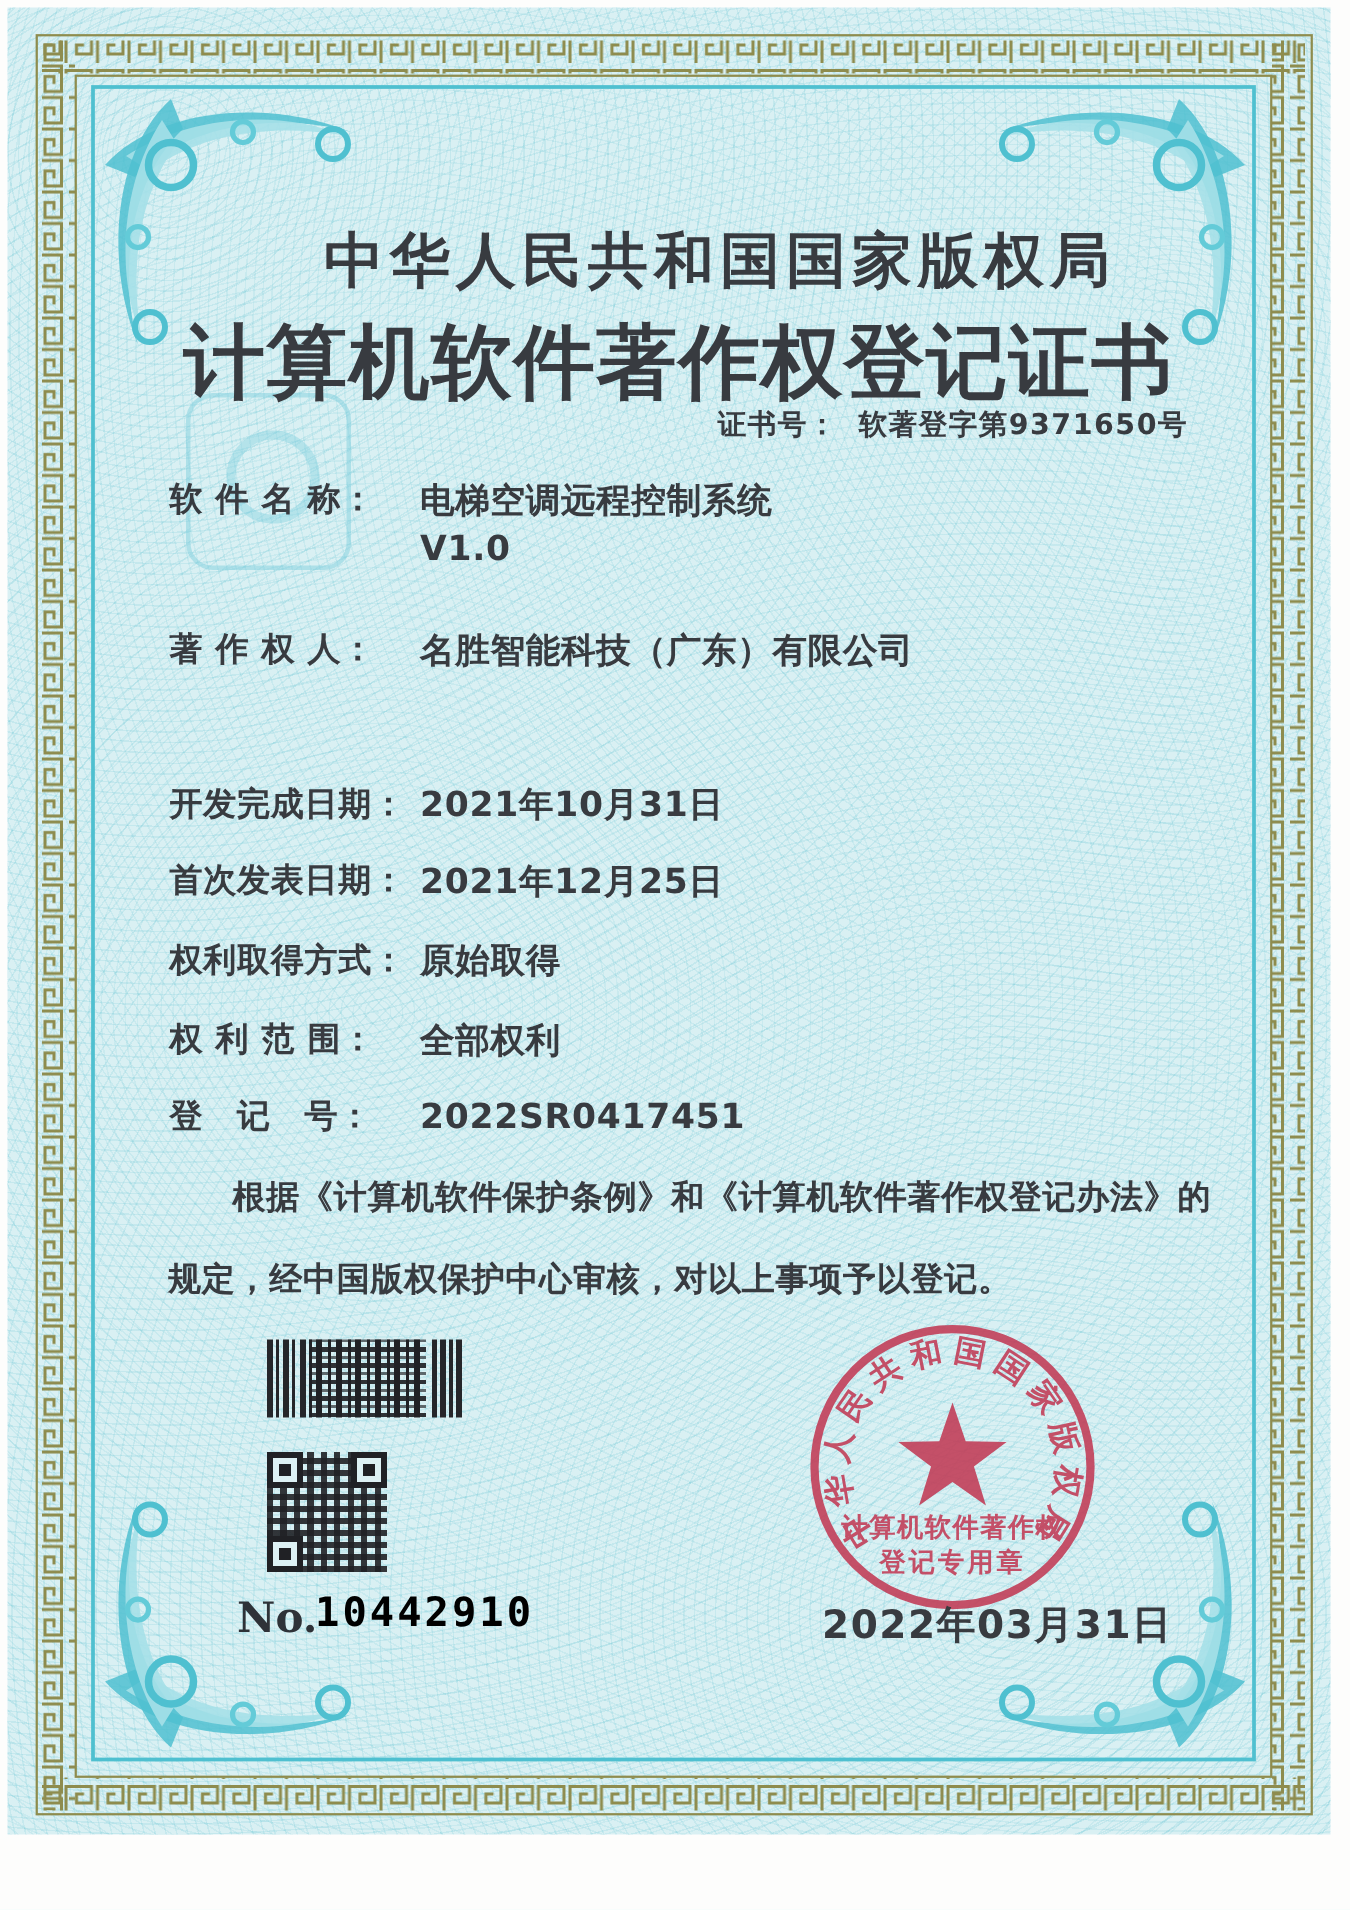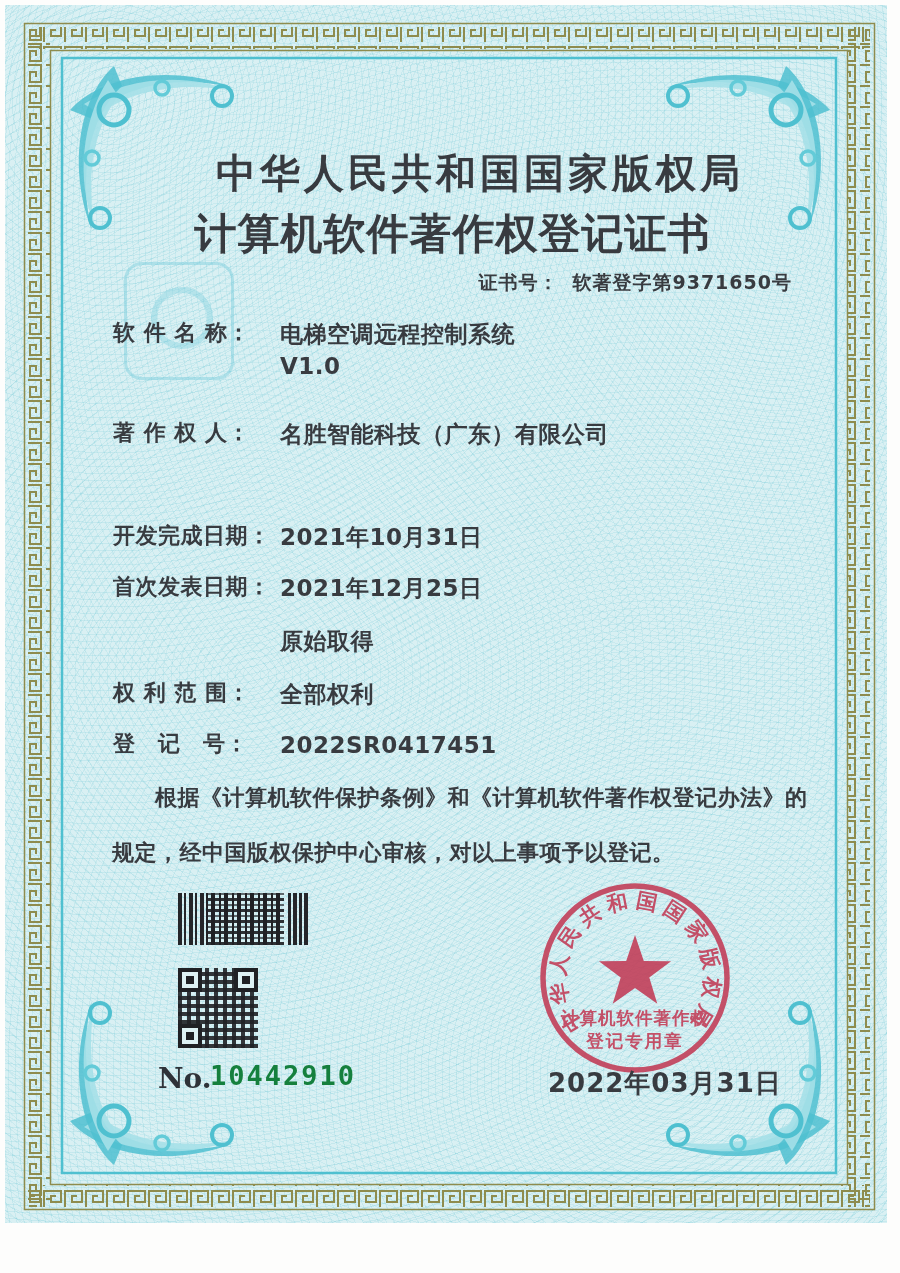--- a/index.html
+++ b/index.html
@@ -19,30 +19,30 @@
   .watermark{position:absolute;left:124px;top:262px;width:104px;height:112px;
              border:3px solid rgba(120,205,220,.45);border-radius:18px;}
   .watermark::after{content:"";position:absolute;left:24px;top:22px;width:50px;height:50px;
              border:6px solid rgba(120,205,220,.38);border-radius:50%;}
 
   
   .t{position:absolute;color:#383b40;white-space:nowrap;}
   .title1{left:150px;top:146px;width:660px;text-align:center;font-family:"DejaVu Serif","Liberation Serif",serif;
           font-size:40px;font-weight:700;letter-spacing:4px;}
   .title2{left:120px;top:206px;width:665px;text-align:center;font-family:"DejaVu Serif","Liberation Serif",serif;
-          font-size:42px;font-weight:700;letter-spacing:1px;}
+          font-size:54px;font-weight:700;letter-spacing:1px;}
   .certno{right:108px;top:270px;font-size:19px;font-weight:700;letter-spacing:1px;}
   .certno .gap{display:inline-block;width:14px;}
   .flabel{left:113px;font-size:22px;font-weight:700;letter-spacing:.5px;}
   .fvalue{left:280px;font-size:23px;font-weight:700;letter-spacing:.5px;line-height:33px;white-space:pre-line;}
   .stmt{font-size:22px;font-weight:700;letter-spacing:.5px;}
   .serial-no{left:158px;top:1062px;font-family:"DejaVu Serif","Liberation Serif",serif;
              font-size:28px;font-weight:700;color:#2e3238;}
   .serial-num{left:210px;top:1060px;font-family:"DejaVu Sans Mono","Liberation Mono",monospace;
-              font-size:27px;font-weight:700;color:#15803d;letter-spacing:2px;}
+              font-size:27px;font-weight:700;color:#000000;letter-spacing:2px;}
   .issue-date{left:548px;top:1066px;font-size:26px;font-weight:700;letter-spacing:1px;}
 
   
   .barcode{position:absolute;left:178px;top:893px;width:132px;height:52px;}
   .bc{position:absolute;top:0;height:100%;}
   .bc-l{left:0;width:26px;background:repeating-linear-gradient(90deg,#25262a 0 4px,rgba(0,0,0,0) 4px 6px,#25262a 6px 8px,rgba(0,0,0,0) 8px 11px);}
   .bc-m{left:28px;width:78px;background:
         repeating-linear-gradient(0deg, rgba(32,33,37,.92) 0 3px, rgba(0,0,0,0) 3px 6px, rgba(32,33,37,.65) 6px 8px, rgba(0,0,0,0) 8px 11px),
         repeating-linear-gradient(90deg, #202125 0 2px, rgba(0,0,0,0) 2px 5px, #202125 5px 9px, rgba(0,0,0,0) 9px 13px);}
   .bc-r{right:0;width:22px;background:repeating-linear-gradient(90deg,#25262a 0 3px,rgba(0,0,0,0) 3px 5px,#25262a 5px 9px,rgba(0,0,0,0) 9px 11px);}
@@ -121,20 +121,21 @@
 
   <div class="t flabel" style="top:418px">著 作 权 人：</div>
   <div class="t fvalue" style="top:418px">名胜智能科技（广东）有限公司</div>
 
   <div class="t flabel" style="top:521px">开发完成日期：</div>
   <div class="t fvalue" style="top:521px">2021年10月31日</div>
 
   <div class="t flabel" style="top:572px">首次发表日期：</div>
   <div class="t fvalue" style="top:572px">2021年12月25日</div>
 
+  <div class="t flabel" style="top:625px">权利取得方式：</div>
   <div class="t fvalue" style="top:625px">原始取得</div>
 
   <div class="t flabel" style="top:678px">权 利 范 围：</div>
   <div class="t fvalue" style="top:678px">全部权利</div>
 
   <div class="t flabel" style="top:729px">登　记　号：</div>
   <div class="t fvalue" style="top:729px">2022SR0417451</div>
 
   <div class="t stmt" style="left:155px;top:783px">根据《计算机软件保护条例》和《计算机软件著作权登记办法》的</div>
   <div class="t stmt" style="left:112px;top:838px">规定，经中国版权保护中心审核，对以上事项予以登记。</div>

